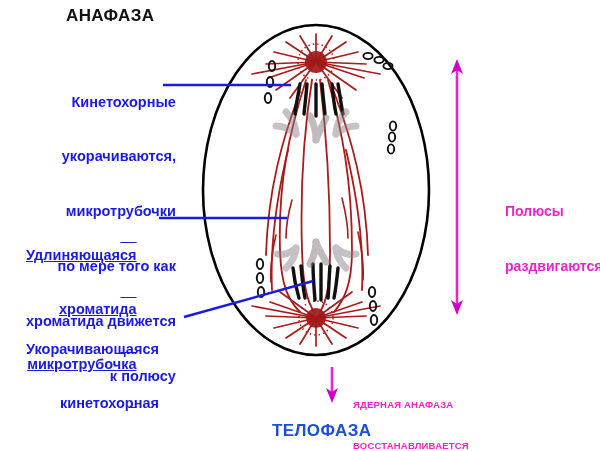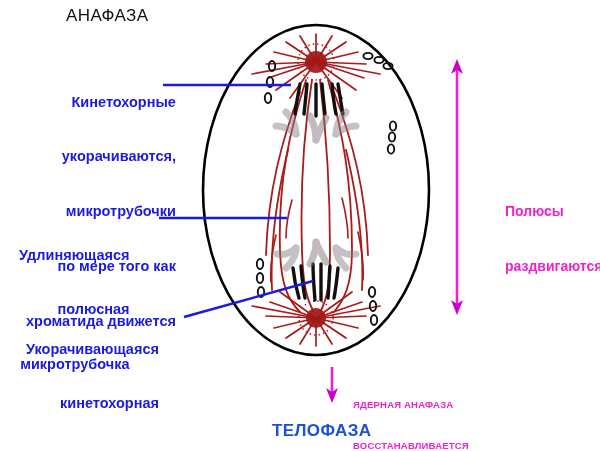--- a/index.html
+++ b/index.html
@@ -26,41 +26,41 @@
   }
   .txt {
     position: absolute;
     white-space: pre;
     line-height: 1.17;
   }
   #phase-title-top {
     left: 66px;
     top: 6px;
     font-size: 17px;
-    font-weight: normal;
+    font-weight: bold;
     color: #111111;
     letter-spacing: 0.4px;
   }
   #phase-title-bottom {
     left: 272px;
     top: 421px;
     font-size: 17px;
     font-weight: bold;
     color: #1d4ed8;
     letter-spacing: 0.4px;
   }
   .blue-label {
     color: #1a1ae0;
     font-size: 14.5px;
     font-weight: bold;
     line-height: 1.26;
     text-align: right;
   }
   #label-kinetochore-shortening { left: 26px; top: 56px; }
-  #label-polar-elongating      { left: 19px; top: 209px; }
+  #label-polar-elongating      { left: 26px; top: 209px; text-decoration: underline; }
   #label-kinetochore-short2    { left: 26px; top: 303px; }
   .pink-label {
     color: #ee22cc;
     font-weight: bold;
   }
   #label-poles-separating {
     left: 476px;
     top: 166px;
     font-size: 14px;
     line-height: 1.3;
@@ -220,25 +220,26 @@
   </svg>
 
   <div class="txt" id="phase-title-top">АНАФАЗА</div>
 
   <div class="txt blue-label" id="label-kinetochore-shortening">
     <div>Кинетохорные</div>
     <div>укорачиваются,</div>
     <div>микротрубочки</div>
     <div>по мере того как</div>
     <div>хроматида движется</div>
+    <div>к полюсу</div>
   </div>
 
   <div class="txt blue-label" id="label-polar-elongating">
     <div>Удлиняющаяся</div>
-    <div>полюсная</div>
+    <div>хроматида</div>
     <div>микротрубочка</div>
   </div>
 
   <div class="txt blue-label" id="label-kinetochore-short2">
     <div>Укорачивающаяся</div>
     <div>кинетохорная</div>
     <div>микротрубочка</div>
   </div>
 
   <div class="txt pink-label" id="label-poles-separating">

